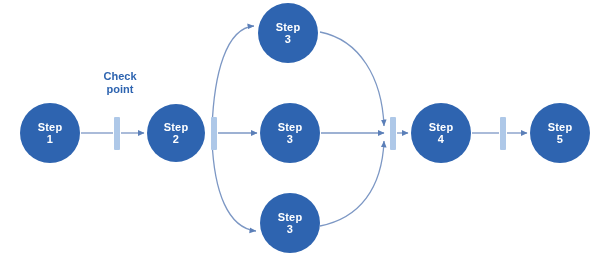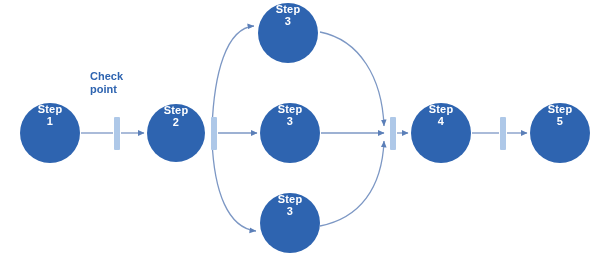--- a/index.html
+++ b/index.html
@@ -24,38 +24,39 @@
     width: 594px;
     height: 258px;
   }
   .node-circle {
     position: absolute;
     border-radius: 50%;
     background: #2E64B0;
     display: flex;
     flex-direction: column;
     align-items: center;
-    justify-content: flex-start;
+    justify-content: center;
     color: #ffffff;
     font-weight: bold;
     line-height: 1.12;
     text-align: center;
     letter-spacing: 0.2px;
   }
   .node-line-1 { display: block; }
   .node-line-2 { display: block; }
   .checkpoint-bar {
     position: absolute;
     background: #AEC8E8;
     border-radius: 1px;
   }
   .checkpoint-label {
     position: absolute;
     color: #2E64B0;
     font-weight: bold;
+    text-align: center;
     line-height: 1.22;
     white-space: pre-line;
   }
 </style>
 </head>
 <body>
 
 <div id="diagram-canvas">
 
   <svg id="flow-svg" viewBox="0 0 594 258" xmlns="http://www.w3.org/2000/svg">

